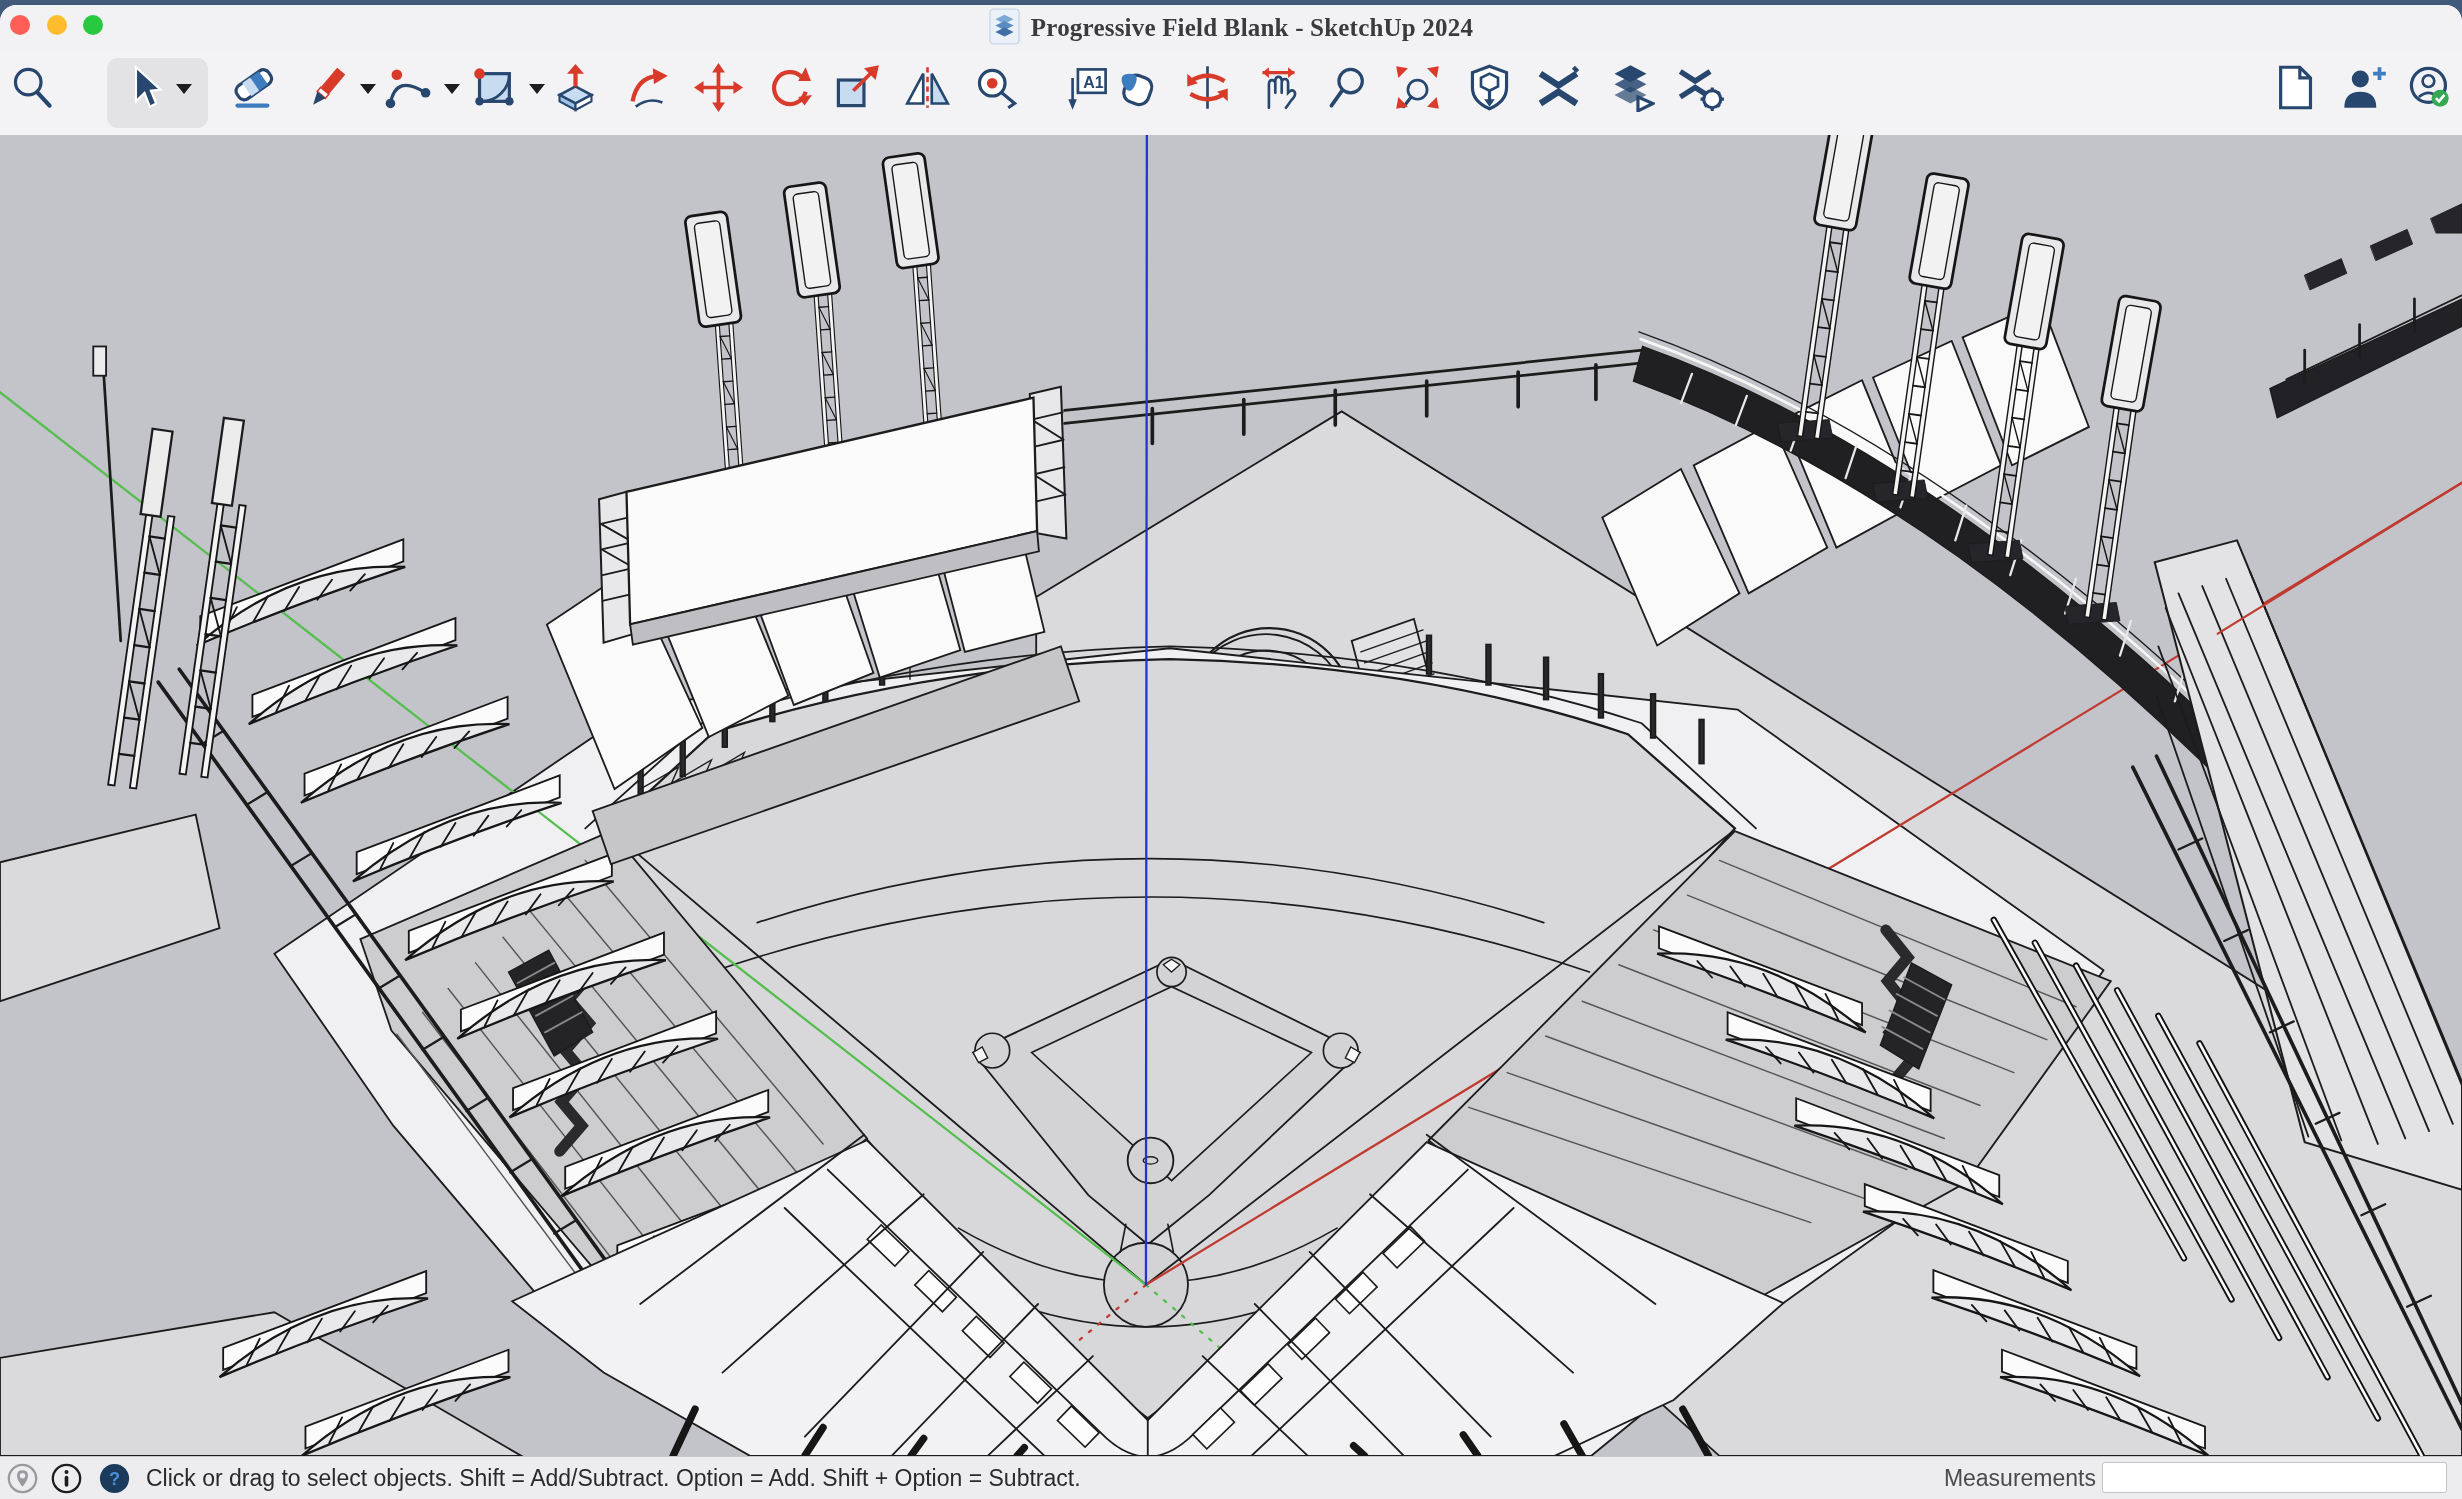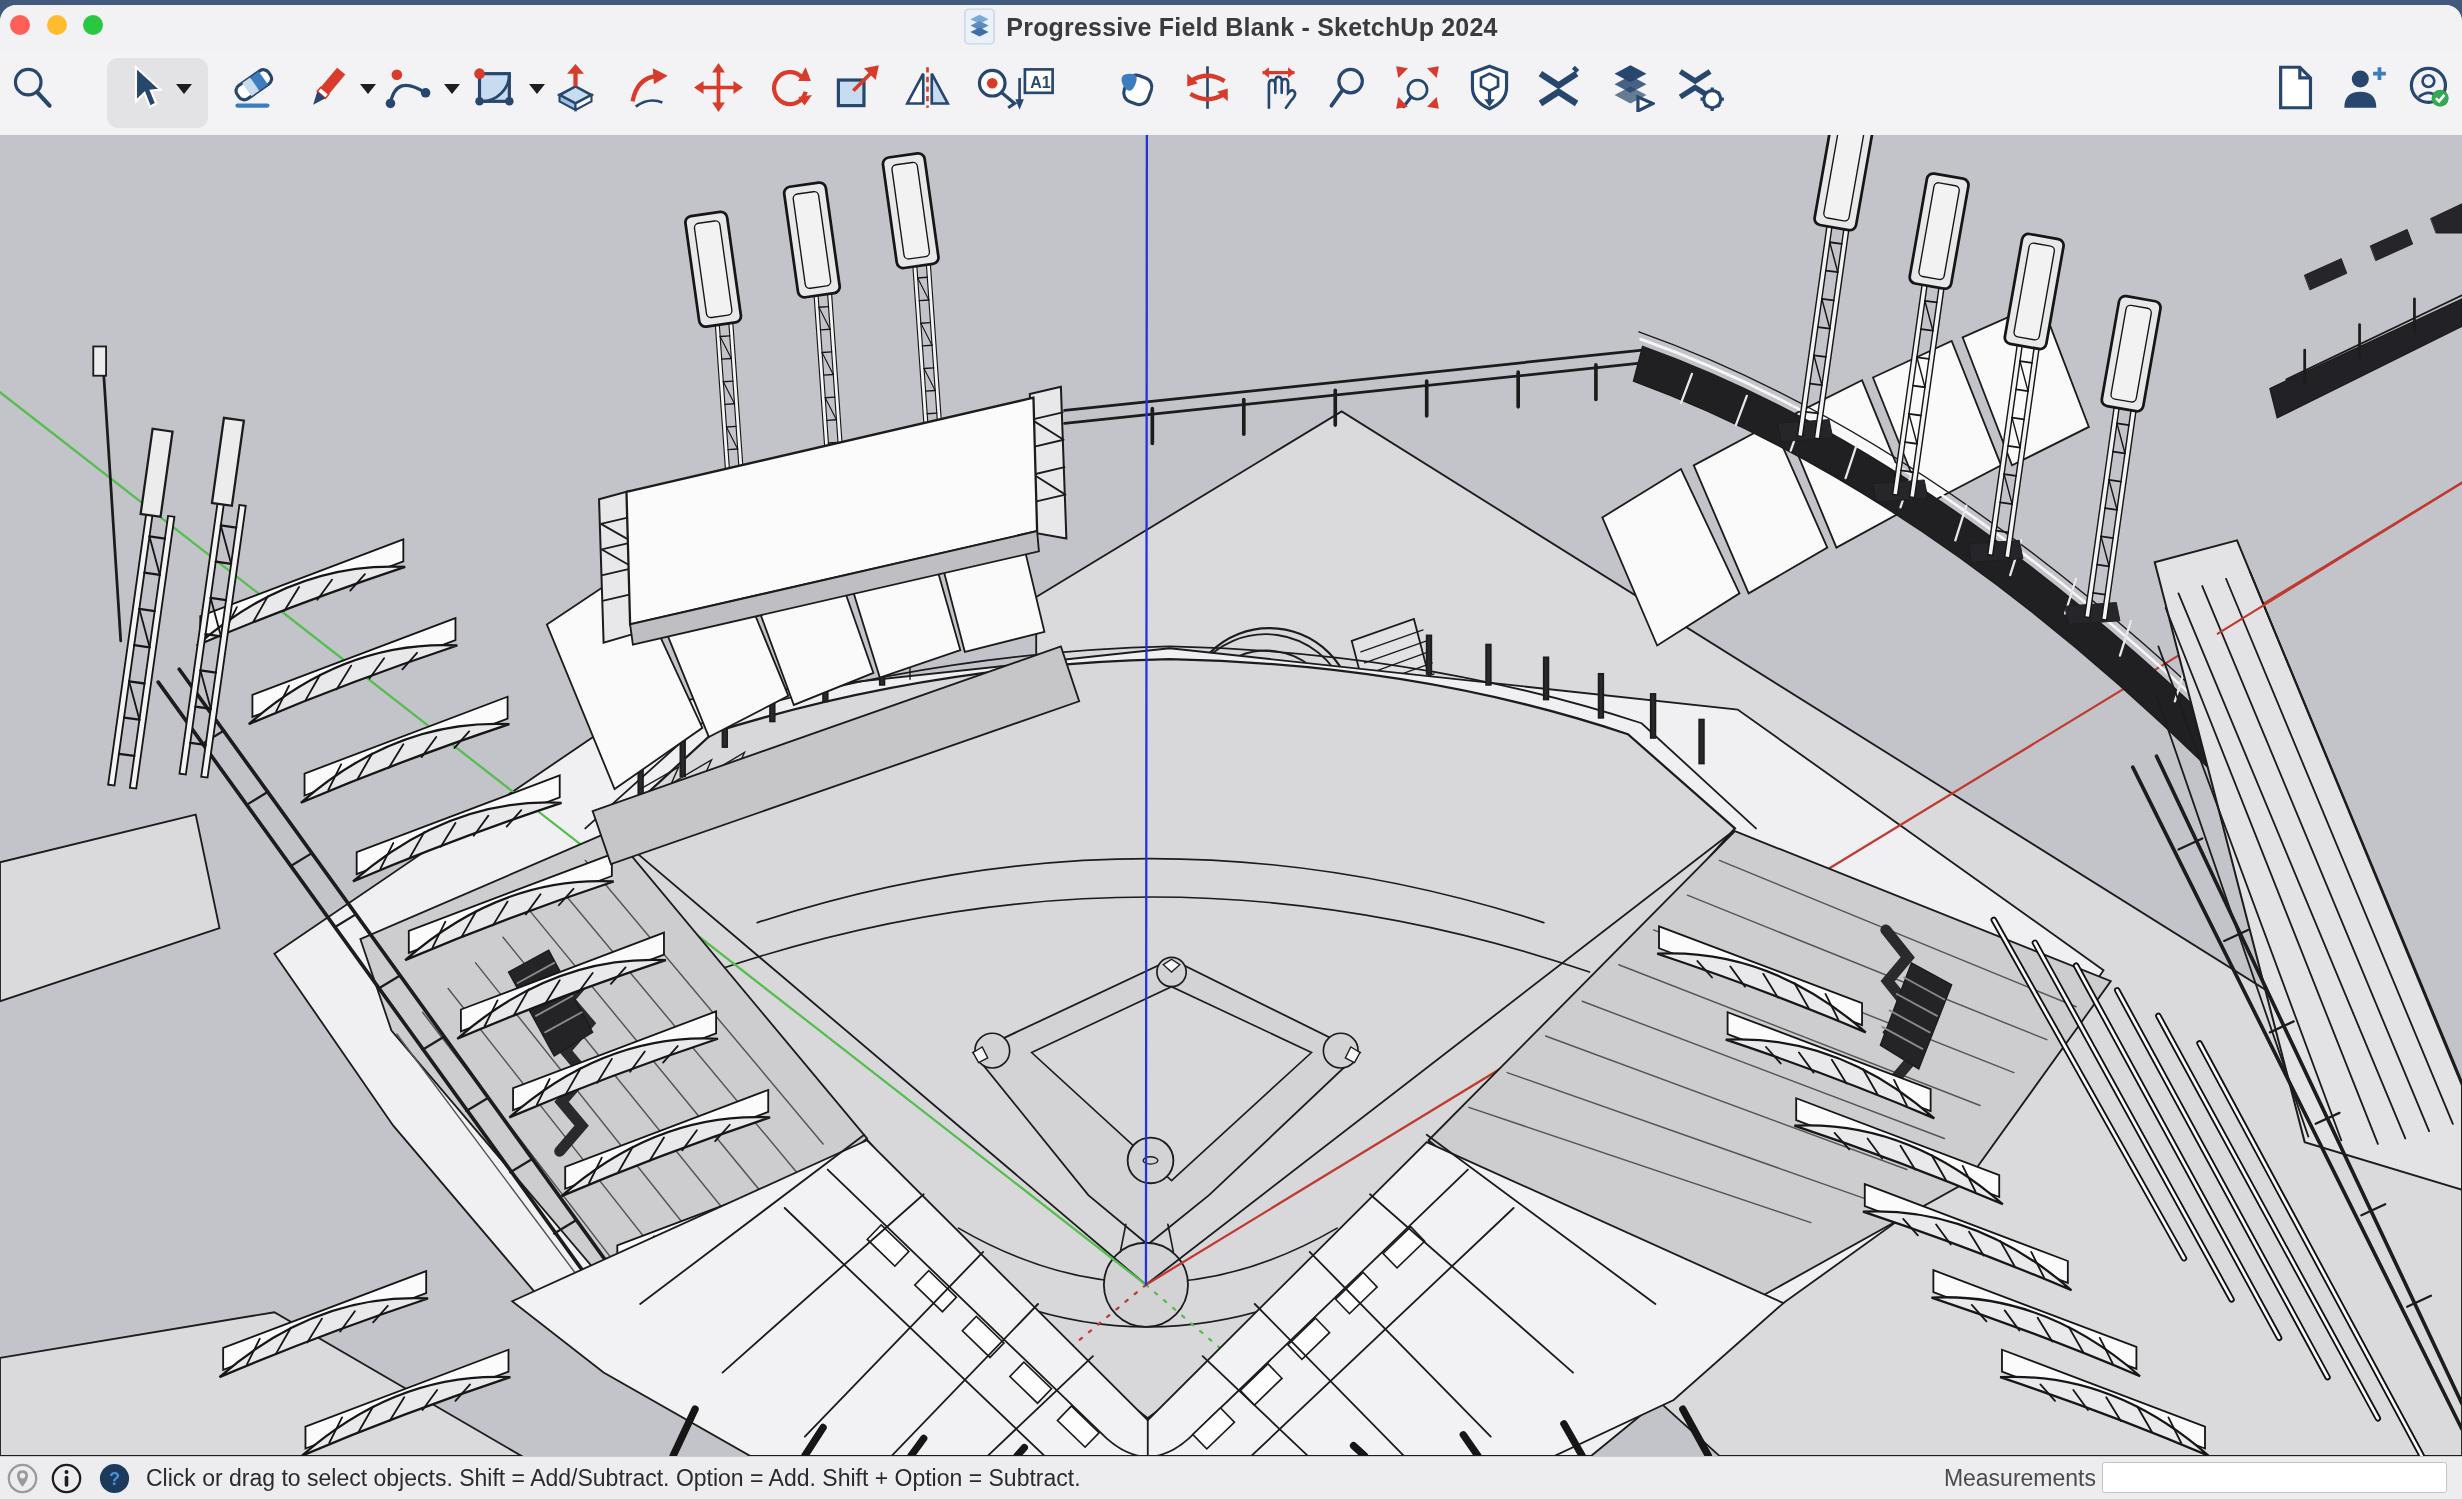--- a/index.html
+++ b/index.html
@@ -7,21 +7,21 @@
   #window{position:absolute;left:0;top:4.6px;width:2462px;height:1495px;background:#F2F2F4;
     border-radius:16.5px 16.5px 0 0;overflow:hidden;}
   
   #titlebar{position:absolute;left:0;top:0;width:100%;height:46px;background:#F2F2F4;}
   .tl{position:absolute;top:10px;width:20px;height:20px;border-radius:50%;}
   #tl-red{left:10px;background:#FF5F57;}
   #tl-yellow{left:47px;background:#FEBC2E;}
   #tl-green{left:83px;background:#28C840;}
   #title-wrap{position:absolute;left:0;top:0;width:100%;height:46px;display:flex;
     align-items:center;justify-content:center;gap:11px;}
-  #title{font-size:25px;font-weight:700;color:#3B3B3E;letter-spacing:0.2px;}
+  #title{font-size:25px;font-weight:700;color:#3B3B3E;letter-spacing:0.2px;font-family:Liberation Serif, serif;}
   
   #toolbar{position:absolute;left:0;top:46px;width:100%;height:84px;background:#F3F3F5;
     border-bottom:2.7px solid #A8A8AC;}
   .tool{position:absolute;top:12.8px;width:49px;height:49px;}
   .tool svg{width:49px;height:49px;display:block;}
   .caret{position:absolute;top:33px;width:0;height:0;border-left:8.2px solid transparent;
     border-right:8.2px solid transparent;border-top:10px solid #1d1d1f;}
   #sel-hl{position:absolute;left:107px;top:7.3px;width:101px;height:70px;background:#E3E3E6;
     border-radius:11px;}
   
@@ -178,21 +178,21 @@
     </div>
 
     <div class="tool" style="left:972px" title="tape-measure">
       <svg viewBox="0 0 46 46">
           <circle cx="19" cy="19" r="12" fill="#FFFFFF" stroke="#27476E" stroke-width="3"></circle>
           <circle cx="19" cy="19" r="5" fill="#D93B2B"></circle>
           <path d="M28,28 L40,38 L34,42" fill="none" stroke="#27476E" stroke-width="3"></path>
         </svg>
     </div>
 
-    <div class="tool" style="left:1010px" title="text">
+    <div class="tool" style="left:1063px" title="text">
       <svg viewBox="0 0 46 46">
           <rect x="14" y="6" width="26" height="22" fill="#FFFFFF" stroke="#27476E" stroke-width="2.5"></rect>
           <text x="19" y="23" font-size="15" font-weight="bold" fill="#27476E" font-family="Liberation Sans,sans-serif">A1</text>
           <line x1="9" y1="14" x2="9" y2="36" stroke="#27476E" stroke-width="2.5"></line>
           <polygon points="5,34 13,34 9,44" fill="#27476E"></polygon>
         </svg>
     </div>
 
     <div class="tool" style="left:1113px" title="paint-bucket">
       <svg viewBox="0 0 46 46">

